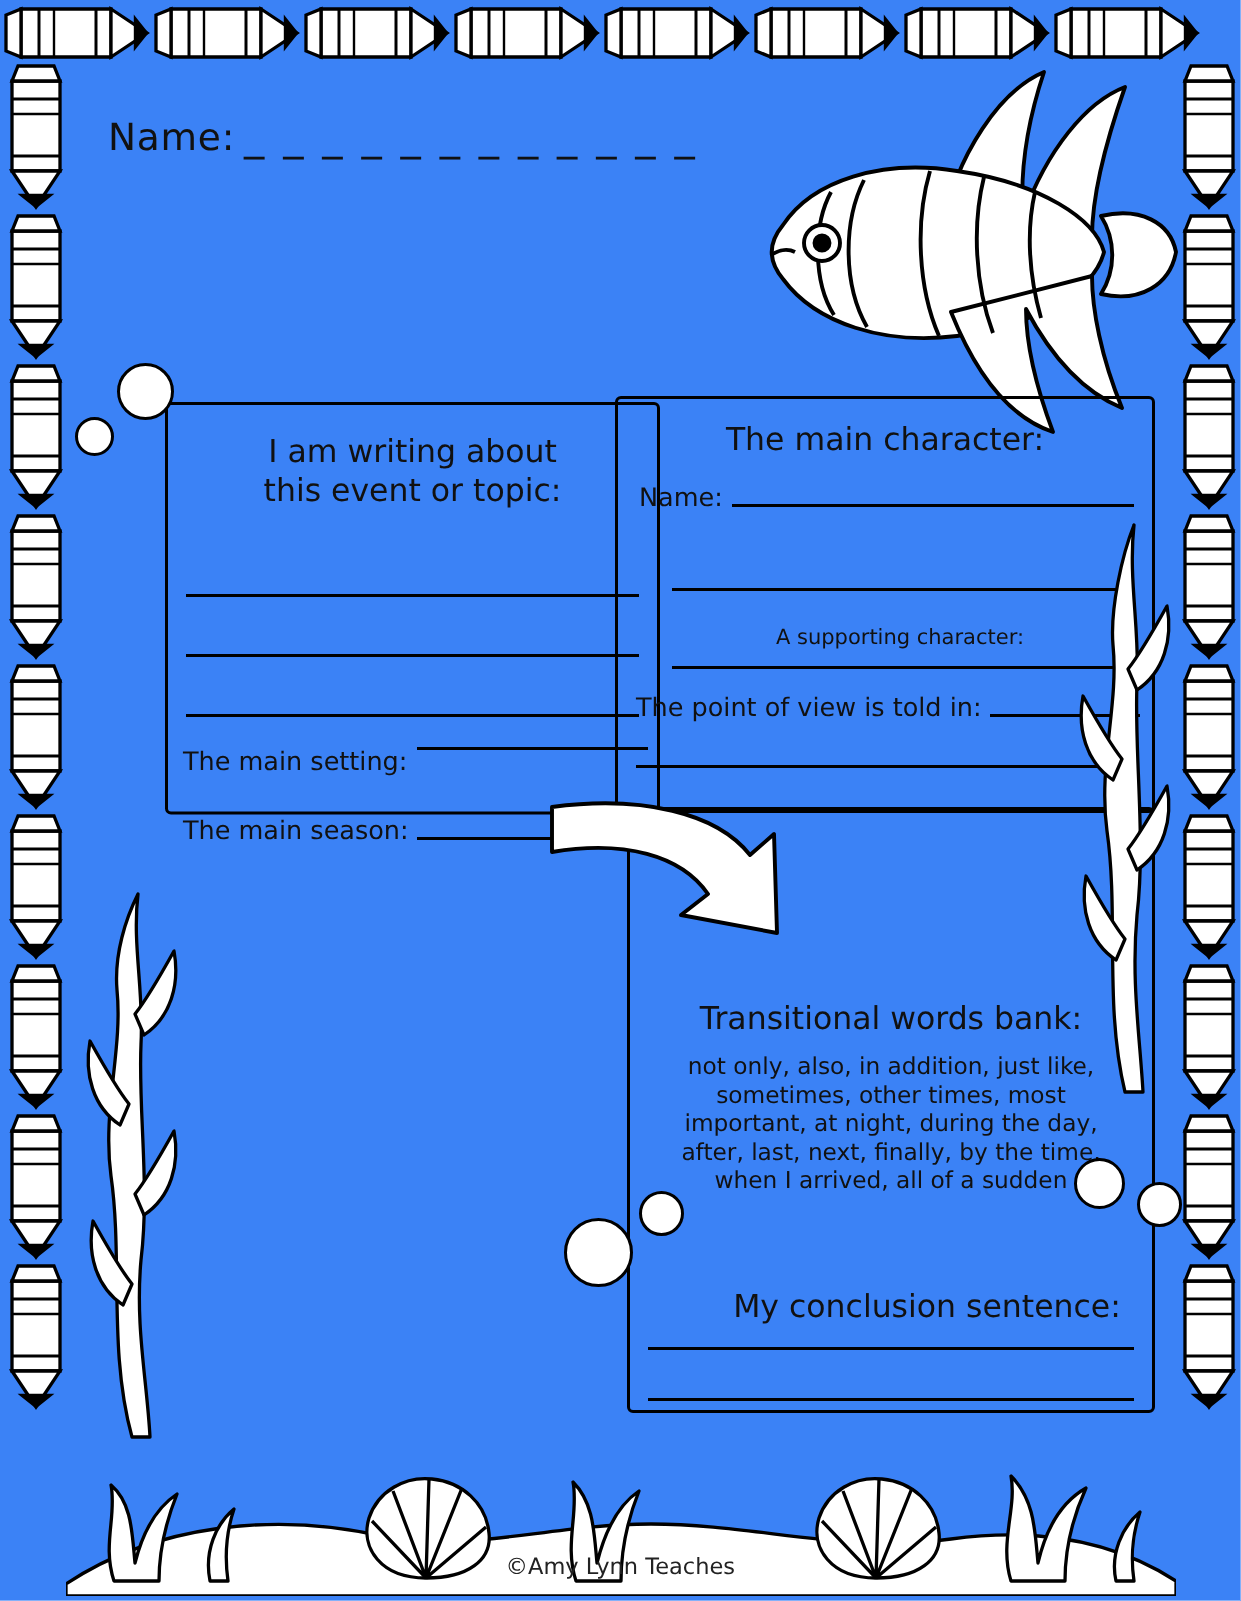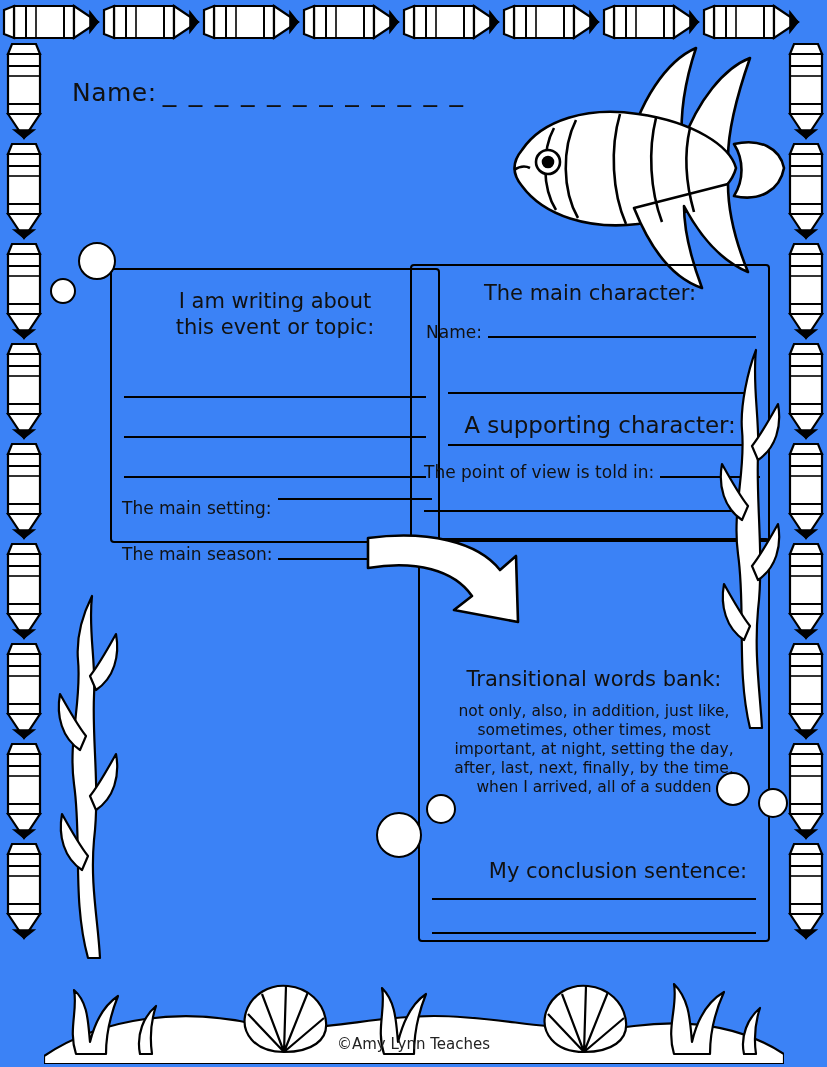--- a/index.html
+++ b/index.html
@@ -246,36 +246,36 @@
     <div class="box box-char">
       <div class="heading" style="position:absolute; left:0; right:0; top:14px;">The main character:</div>
 
       <div style="position:absolute; left:14px; top:56px; display:flex; align-items:flex-end; width:330px;">
         <span class="inline-label">Name:</span>
         <span class="rule" style="flex:1; margin-left:6px; margin-bottom:4px;"></span>
       </div>
 
       <div class="rule" style="position:absolute; left:36px; right:14px; top:126px;"></div>
 
-      <div class="heading" style="position:absolute; left:30px; right:10px; top:146px; font-size:23px;">A supporting character:</div>
+      <div class="heading" style="position:absolute; left:30px; right:10px; top:146px; font-size:14px;">A supporting character:</div>
       <div class="rule" style="position:absolute; left:36px; right:14px; top:178px;"></div>
 
       <div style="position:absolute; left:12px; top:196px; display:flex; align-items:flex-end; width:336px;">
         <span class="inline-label">The point of view is told in:</span>
         <span class="rule" style="flex:1; margin-left:6px; margin-bottom:4px;"></span>
       </div>
 
       <div class="rule" style="position:absolute; left:12px; right:12px; top:244px;"></div>
     </div>
 
 
     <div class="box box-trans">
       <div class="heading" style="position:absolute; left:0; right:0; top:126px;">Transitional words bank:</div>
 
-      <div class="bank-text" style="position:absolute; left:6px; right:6px; top:162px;">not only, also, in addition, just like, sometimes, other times, most important, at night, setting the day, after, last, next, finally, by the time, when I arrived, all of a sudden</div>
+      <div class="bank-text" style="position:absolute; left:6px; right:6px; top:162px;">not only, also, in addition, just like, sometimes, other times, most important, at night, during the day, after, last, next, finally, by the time, when I arrived, all of a sudden</div>
 
       <div class="heading" style="position:absolute; left:0; right:0; top:318px;margin-left:48px;">My conclusion sentence:</div>
 
       <div class="rule" style="position:absolute; left:12px; right:12px; top:358px;"></div>
       <div class="rule" style="position:absolute; left:12px; right:12px; top:392px;"></div>
     </div>
 
     <svg width="180" height="110" viewBox="0 0 180 110" style="position:absolute; left:300px; top:480px;">
       <path d="M10,12 C70,4 120,16 142,44 L158,30 L160,96 L96,84 L114,70 C96,44 58,34 10,42 Z" fill="#fff" stroke="#000" stroke-width="2.6" stroke-linejoin="round"></path>
     </svg>

